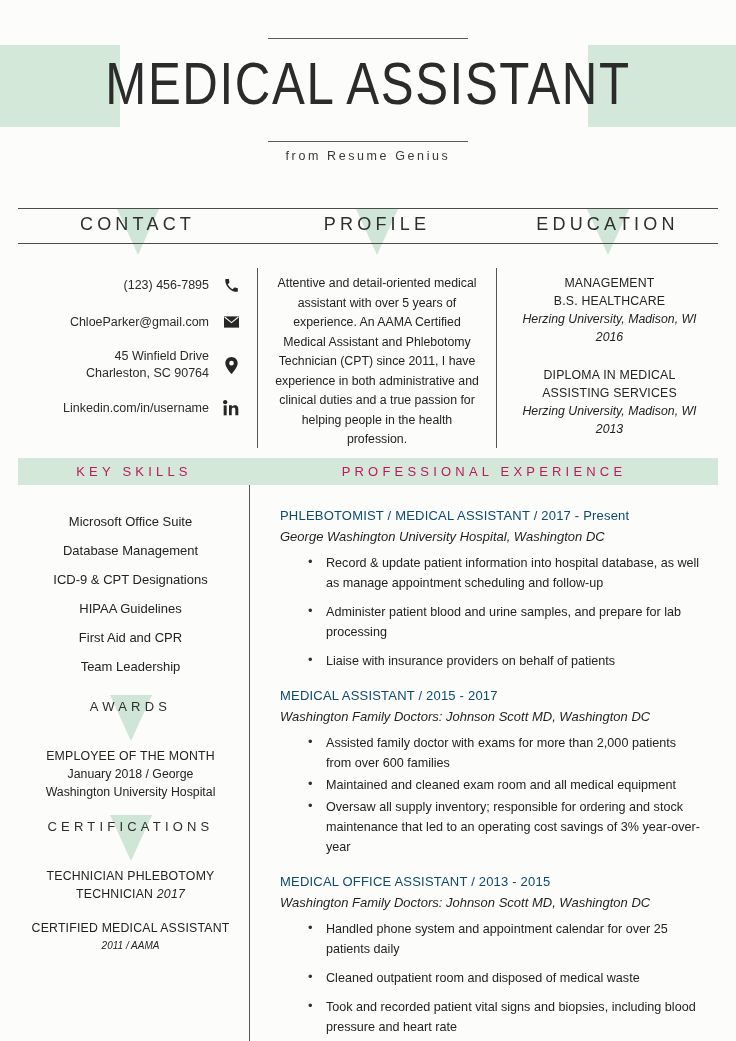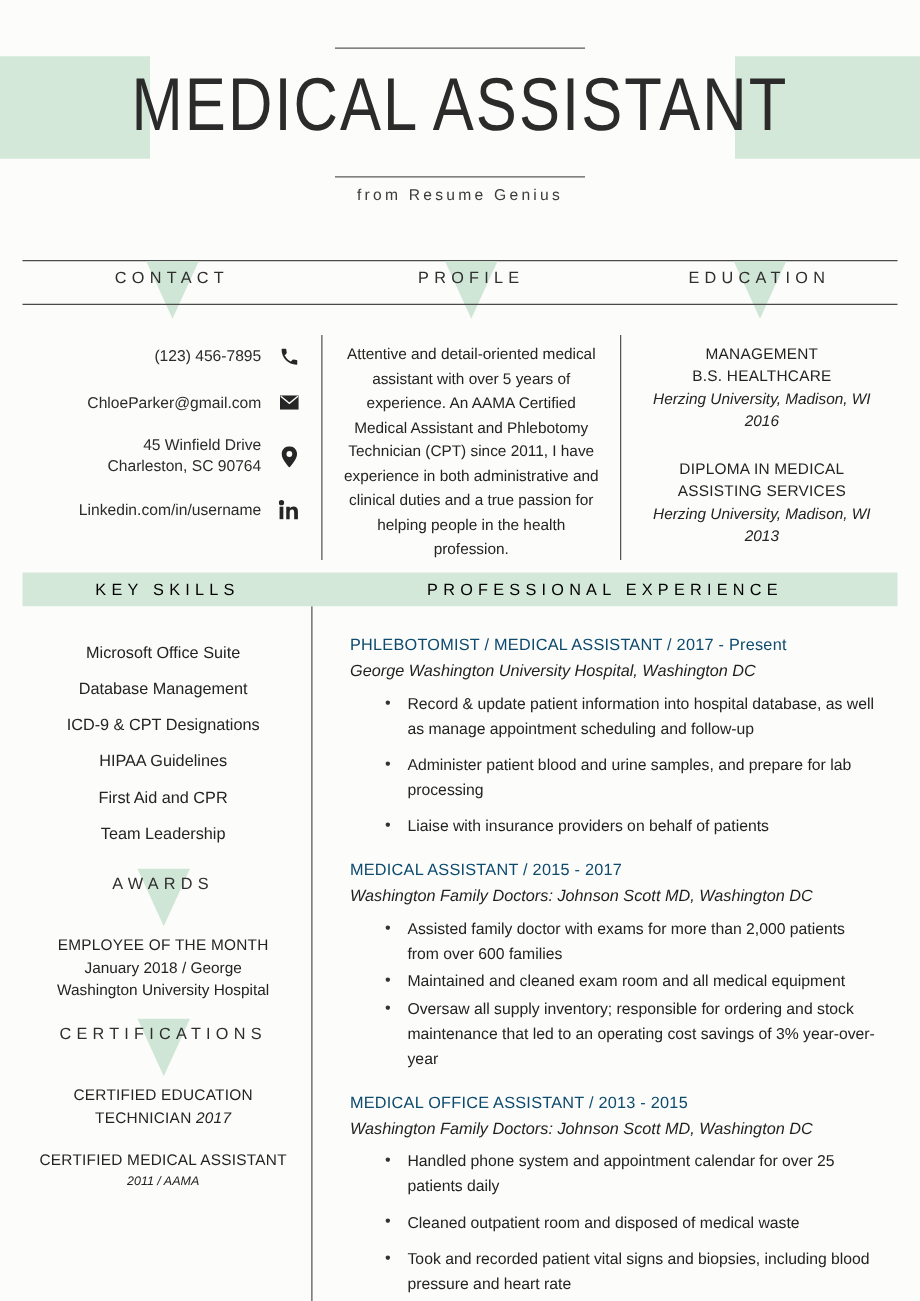--- a/index.html
+++ b/index.html
@@ -96,21 +96,21 @@
     width: 0;
     height: 0;
     border-left: 21px solid transparent;
     border-right: 21px solid transparent;
     border-top: 46px solid #cfe6d6;
     z-index: 0;
   }
   .head-cell .htxt {
     position: relative;
     z-index: 1;
-    font-size: 13px;
+    font-size: 18px;
     letter-spacing: 4.2px;
     color: #2e2e2e;
     padding-top: 5px;
     white-space: nowrap;
   }
   .head-rules {
     position: relative;
     margin: 0 18px;
     height: 9px;
   }
@@ -212,21 +212,21 @@
     height: 27px;
     background: #d4e8d9;
     display: flex;
   }
   .gb-cell {
     display: flex;
     align-items: center;
     justify-content: center;
     font-size: 13px;
     letter-spacing: 4.2px;
-    color: #000000;
+    color: #be185d;
     white-space: nowrap;
   }
   .gb-cell.skills { width: 232px; }
   .gb-cell.exp    { flex: 1; }
 
   
   .main-cols {
     display: flex;
     margin: 0 18px;
   }
@@ -473,21 +473,21 @@
         <div class="award-sub">January 2018 / George</div>
         <div class="award-sub">Washington University Hospital</div>
       </div>
 
       <div class="side-head">
         <div class="tri"></div>
         <div class="htxt">CERTIFICATIONS</div>
       </div>
 
       <div class="cert-block">
-        <div class="cert-name">CERTIFIED EDUCATION</div>
+        <div class="cert-name">TECHNICIAN PHLEBOTOMY</div>
         <div class="cert-name">
           <span>TECHNICIAN</span>
           <span class="cert-inline-year">2017</span>
         </div>
       </div>
 
       <div class="cert-block">
         <div class="cert-name">CERTIFIED MEDICAL ASSISTANT</div>
         <div class="cert-year">2011 / AAMA</div>
       </div>

